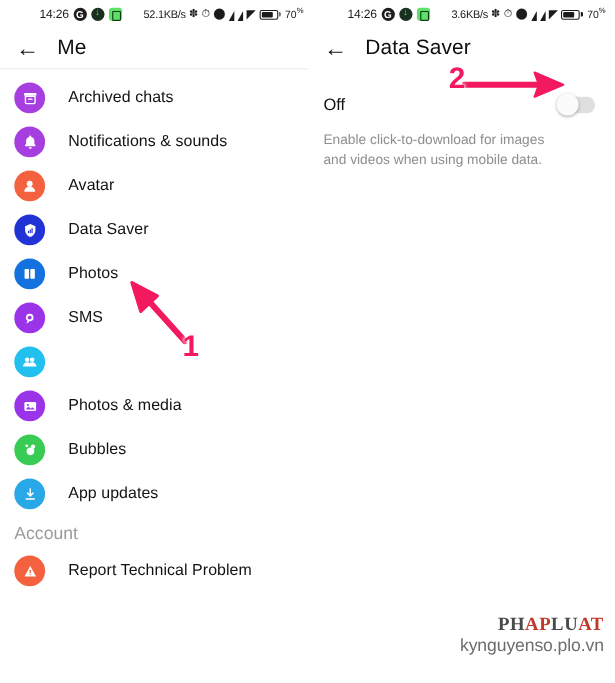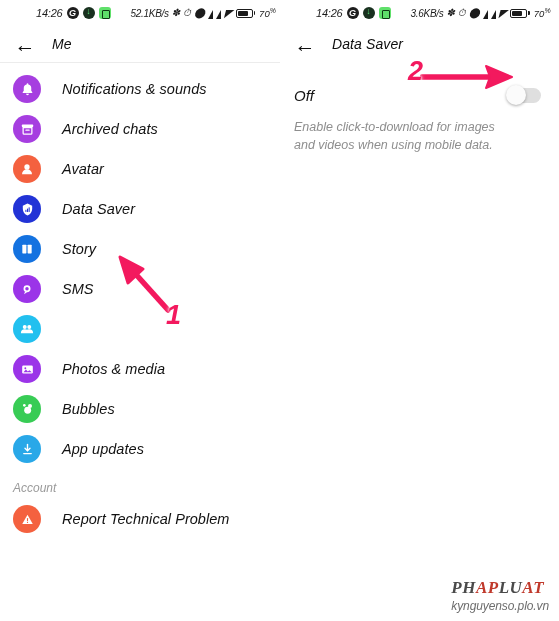--- a/index.html
+++ b/index.html
@@ -2,21 +2,21 @@
 <html><head>
 <meta charset="utf-8">
 <style>
   * { box-sizing: border-box; margin: 0; padding: 0; }
   html, body {
     width: 559px; height: 621px;
     background: #ffffff;
     font-family: "Liberation Sans", sans-serif;
     overflow: hidden;
   }
-  .screens { display: flex; width: 559px; height: 493px; font-style: italic; }
+  .screens { display: flex; width: 559px; height: 493px; }
   .panel { position: relative; height: 621px; background: #fff; overflow: hidden; }
   .panel-left { width: 280px; }
   .panel-right { width: 279px; }
 
   
   .statusbar {
     height: 26px; display: flex; align-items: center;
     font-size: 10.5px; color: #1b1b1b; padding: 0 8px;
   }
   .sb-left { display: flex; align-items: center; gap: 4px; margin-left: 28px; }
@@ -46,36 +46,36 @@
   .sb-batt-tip { width:1.5px; height:4px; background:#1b1b1b; margin-left:1px; border-radius:0 1px 1px 0; }
   .sb-pct { font-size: 9.5px; margin-left: 1px; }
   .sb-pct sup { font-size: 7px; }
 
   
   .appbar { height: 36px; display: flex; align-items: center; padding-left: 12px; }
   .back-arrow {
     width: 26px; height: 26px; display:flex; align-items:center; justify-content:center;
     font-size: 21px; color: #101010; line-height: 1;
   }
-  .appbar-title { font-size: 14px; color: #0e0e0e; margin-left: 14px; letter-spacing: 0.1px; }
+  .appbar-title { font-size: 19px; color: #0e0e0e; margin-left: 14px; letter-spacing: 0.1px; }
   .appbar-sep { height: 1px; background: #ececec; width: 100%; }
 
   
   .list { padding-top: 6px; }
   .row { height: 40px; display: flex; align-items: center; padding-left: 13px; }
   .row-icon {
     width: 28px; height: 28px; border-radius: 50%;
     display: flex; align-items: center; justify-content: center;
     flex: 0 0 28px;
   }
   .row-icon svg { display: block; }
   .row-label { margin-left: 21px; font-size: 14.5px; color: #121212; letter-spacing: 0.05px; }
   .section-head {
     height: 30px; display: flex; align-items: flex-end; padding-left: 13px;
-    padding-bottom: 4px; font-size: 12px; color: #9a9a9a;
+    padding-bottom: 4px; font-size: 16px; color: #9a9a9a;
   }
 
   
   .toggle-row {
     height: 46px; display: flex; align-items: center;
     padding: 0 18px 0 14px; margin-top: 10px; position: relative;
   }
   .toggle-state { font-size: 15px; color: #121212; }
   .switch {
     margin-left: auto; width: 34px; height: 15px; border-radius: 8px;
@@ -93,27 +93,27 @@
 
   
   .anno { position: absolute; pointer-events: none; }
   .anno-num {
     position: absolute; font-size: 27px; font-weight: bold; color: #f3195e;
     font-family: "Liberation Sans", sans-serif;
     text-shadow: 0 0 3px #fff, 0 0 3px #fff, 0 0 5px #fff;
   }
 
   
-  .watermark { position: absolute; right: 10px; bottom: 8px; text-align: left; margin-left: 18px; }
+  .watermark { position: absolute; right: 10px; bottom: 24px; text-align: right; margin-left: 18px; }
   .wm-logo {
     font-family: "Liberation Serif", serif; font-size: 17px; font-weight: bold;
     color: #4a4a4a; letter-spacing: 0.5px; line-height: 20px;
   }
   .wm-logo .accent { color: #c0392b; }
-  .wm-url { font-size: 12px; color: #6d6d6d; letter-spacing: -0.1px; margin-top: 1px; }
+  .wm-url { font-size: 16px; color: #6d6d6d; letter-spacing: -0.1px; margin-top: 1px; }
 </style>
 </head>
 <body>
 
 <div class="screens">
 
   <div class="panel panel-left">
 
     <div class="statusbar">
       <div class="sb-left">
@@ -141,36 +141,36 @@
     <div class="appbar">
       <div class="back-arrow">←</div>
       <div class="appbar-title">Me</div>
     </div>
     <div class="appbar-sep"></div>
 
     <div class="list">
 
       <div class="row">
         <div class="row-icon" style="background:#a63ee0">
-          <svg width="15" height="15" viewBox="0 0 24 24" fill="#fff">
-              <path d="M12 2a1.4 1.4 0 00-1.4 1.4v.7A6 6 0 006 10v4l-1.6 2.2A.8.8 0 005 17.5h14a.8.8 0 00.6-1.3L18 14v-4a6 6 0 00-4.6-5.9v-.7A1.4 1.4 0 0012 2zm0 19a2.4 2.4 0 002.4-2.2H9.6A2.4 2.4 0 0012 21z"></path>
-            </svg>
-        </div>
-        <div class="row-label">Notifications &amp; sounds</div>
-      </div>
-
-      <div class="row">
-        <div class="row-icon" style="background:#a63ee0">
           <svg width="15" height="15" viewBox="0 0 24 24" fill="none" stroke="#fff" stroke-width="2">
               <rect x="3" y="4" width="18" height="4" rx="1" fill="#fff" stroke="none"></rect>
               <path d="M5 9h14v9a1.5 1.5 0 01-1.5 1.5h-11A1.5 1.5 0 015 18V9z" fill="none"></path>
               <path d="M9.5 13h5" stroke-linecap="round"></path>
             </svg>
         </div>
         <div class="row-label">Archived chats</div>
+      </div>
+
+      <div class="row">
+        <div class="row-icon" style="background:#a63ee0">
+          <svg width="15" height="15" viewBox="0 0 24 24" fill="#fff">
+              <path d="M12 2a1.4 1.4 0 00-1.4 1.4v.7A6 6 0 006 10v4l-1.6 2.2A.8.8 0 005 17.5h14a.8.8 0 00.6-1.3L18 14v-4a6 6 0 00-4.6-5.9v-.7A1.4 1.4 0 0012 2zm0 19a2.4 2.4 0 002.4-2.2H9.6A2.4 2.4 0 0012 21z"></path>
+            </svg>
+        </div>
+        <div class="row-label">Notifications &amp; sounds</div>
       </div>
 
 
       <div class="row">
         <div class="row-icon" style="background:#f4613f">
           <svg width="16" height="16" viewBox="0 0 24 24" fill="#fff">
               <circle cx="12" cy="9" r="4"></circle>
               <path d="M4.5 20a7.5 7.5 0 0115 0z"></path>
             </svg>
         </div>
@@ -191,21 +191,21 @@
         <div class="row-label">Data Saver</div>
       </div>
 
       <div class="row">
         <div class="row-icon" style="background:#1472e0">
           <svg width="14" height="14" viewBox="0 0 24 24" fill="#fff">
               <rect x="4" y="4.5" width="7" height="15" rx="1"></rect>
               <rect x="13" y="4.5" width="7" height="15" rx="1"></rect>
             </svg>
         </div>
-        <div class="row-label">Story</div>
+        <div class="row-label">Photos</div>
       </div>
 
       <div class="row">
         <div class="row-icon" style="background:#9b34e8">
           <svg width="16" height="16" viewBox="0 0 24 24" fill="none">
               <circle cx="12" cy="11.5" r="5.2" fill="#fff"></circle>
               <path d="M9 16l-1.5 4 4.5-3z" fill="#fff"></path>
               <circle cx="12" cy="11.5" r="2.6" fill="#9b34e8"></circle>
             </svg>
         </div>

